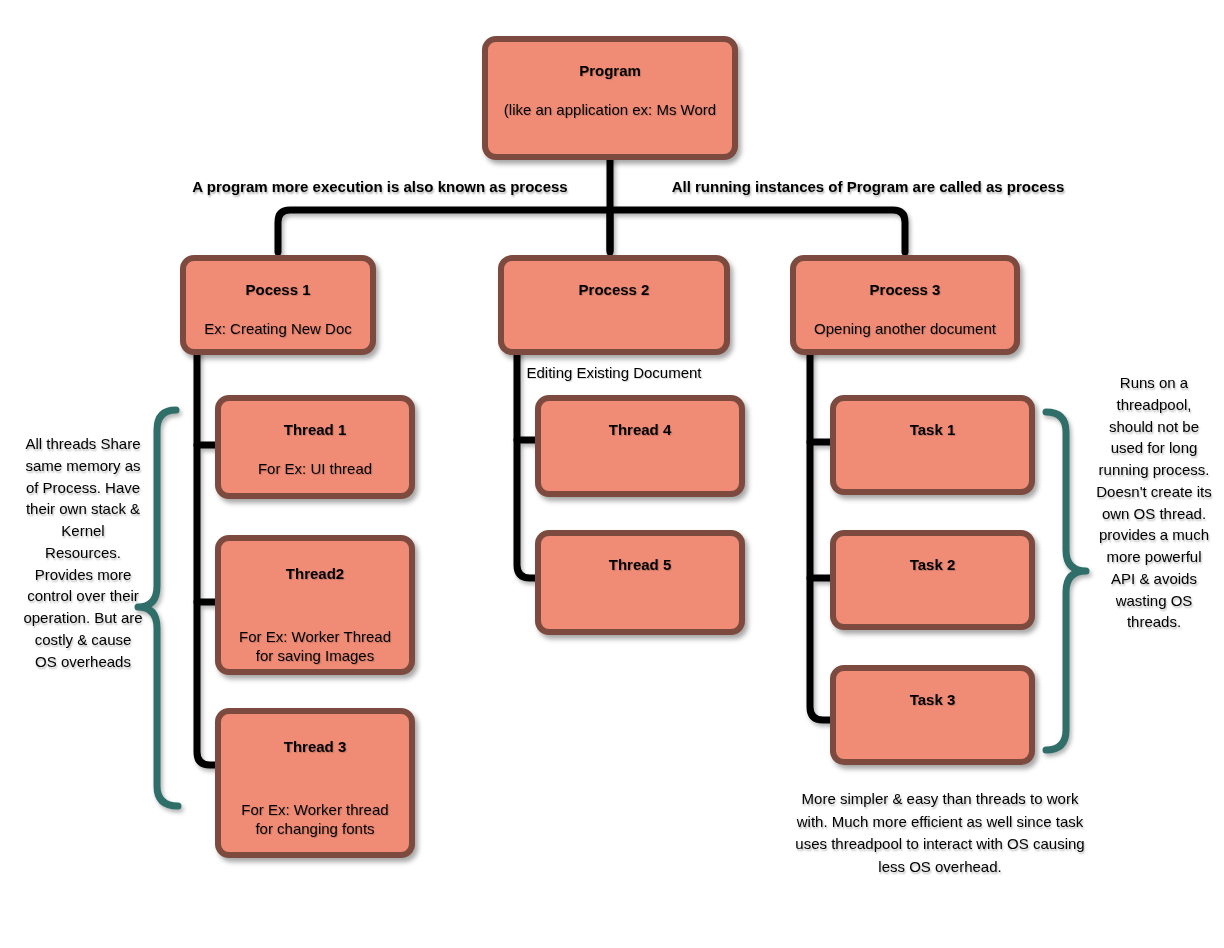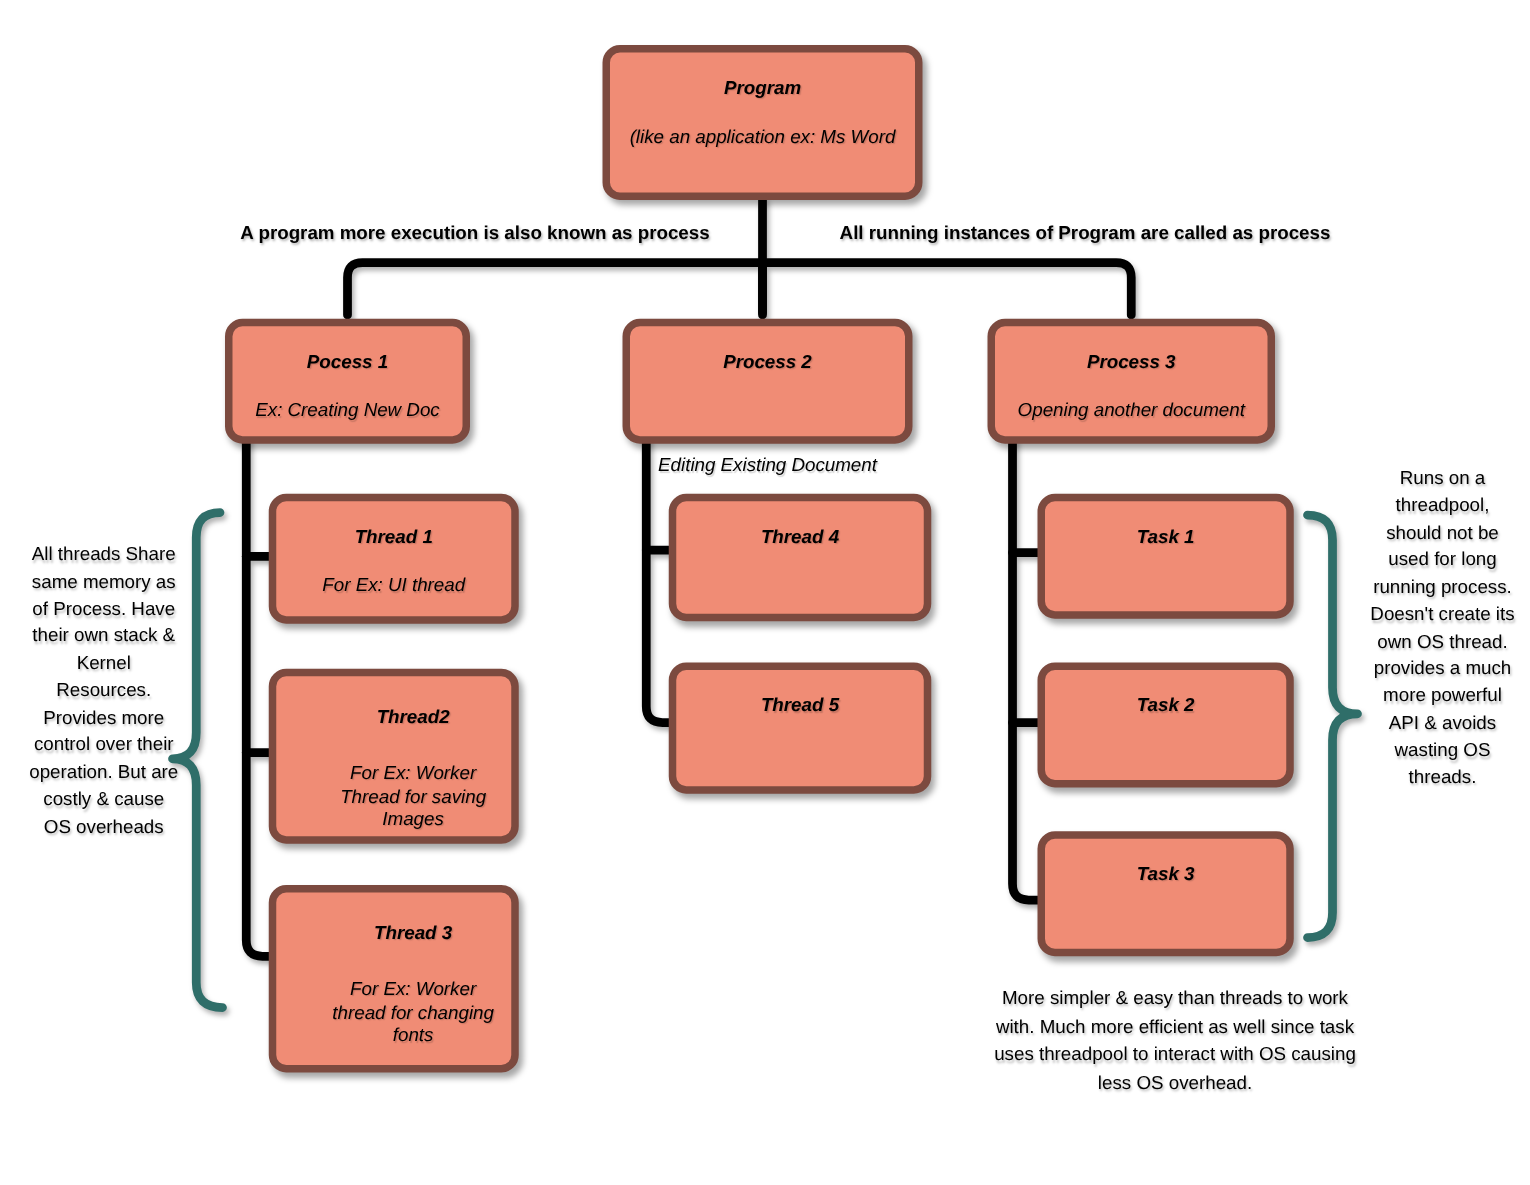--- a/index.html
+++ b/index.html
@@ -28,27 +28,26 @@
     position:absolute;
     background:var(--box-fill);
     border:6px solid var(--box-border);
     border-radius:14px;
     box-shadow:3px 4px 5px rgba(0,0,0,0.35);
     display:flex;flex-direction:column;align-items:center;
     padding:20px 10px 8px 10px;
     text-align:center;
     font-size:15px;line-height:1.25;
     text-shadow:1px 1px 1px rgba(0,0,0,0.18);
-    font-style:italic;
   }
   .node-title{font-weight:bold;}
   .node-sub{margin-top:20px;}
   .node--process .node-sub{}
-  .node--tall{padding-top:24px;padding-left:41px;}
-  .node--tall .node-sub{margin-top:26px;}
+  .node--tall{padding-top:24px;}
+  .node--tall .node-sub{margin-top:44px;}
   .edge-label{
     position:absolute;
     font-weight:bold;font-size:15px;
     text-align:center;
     text-shadow:1px 2px 2px rgba(0,0,0,0.30);
   }
   .note{
     position:absolute;
     font-size:15px;line-height:1.5;
     text-align:center;

